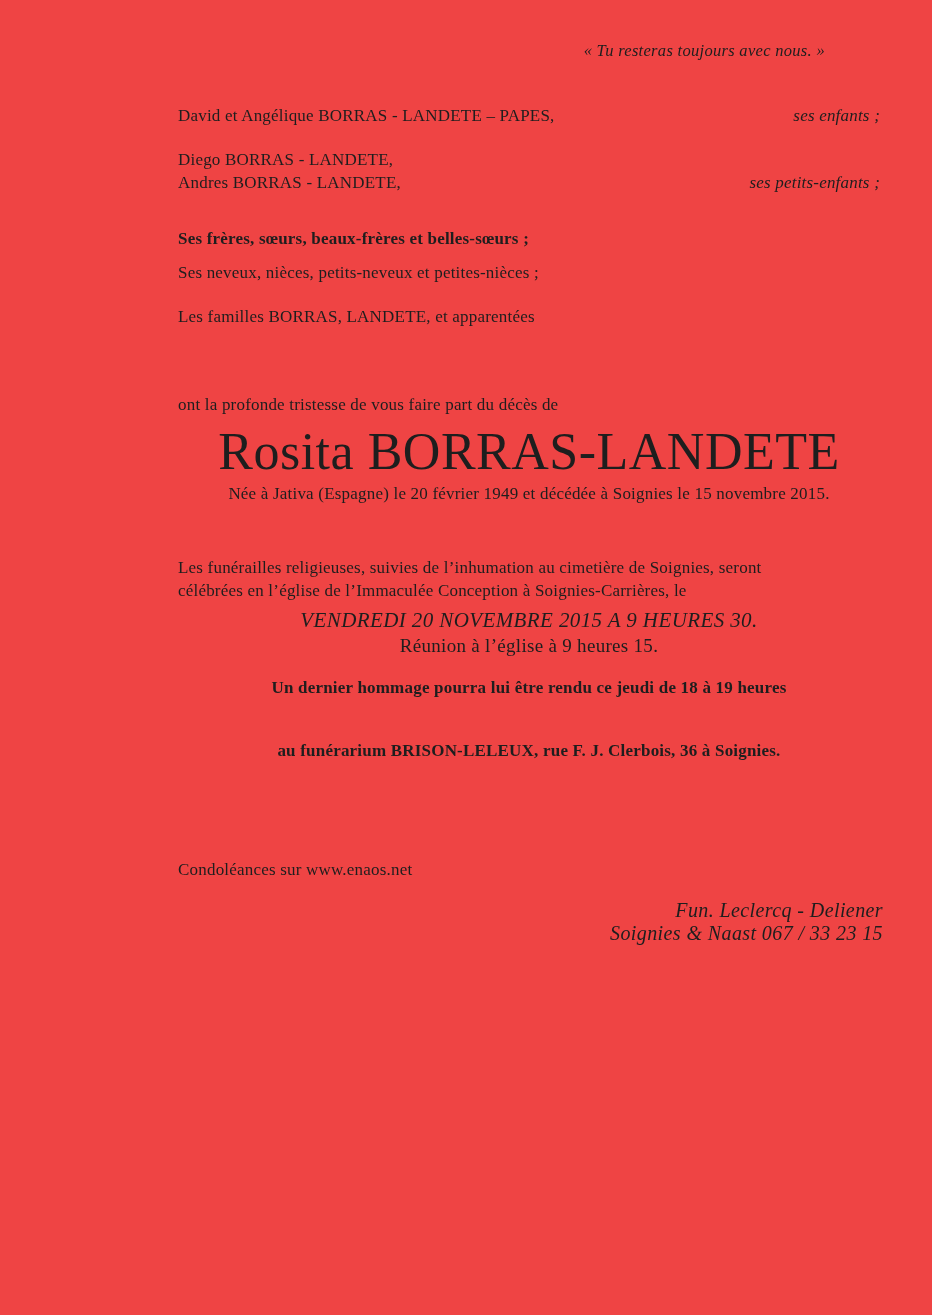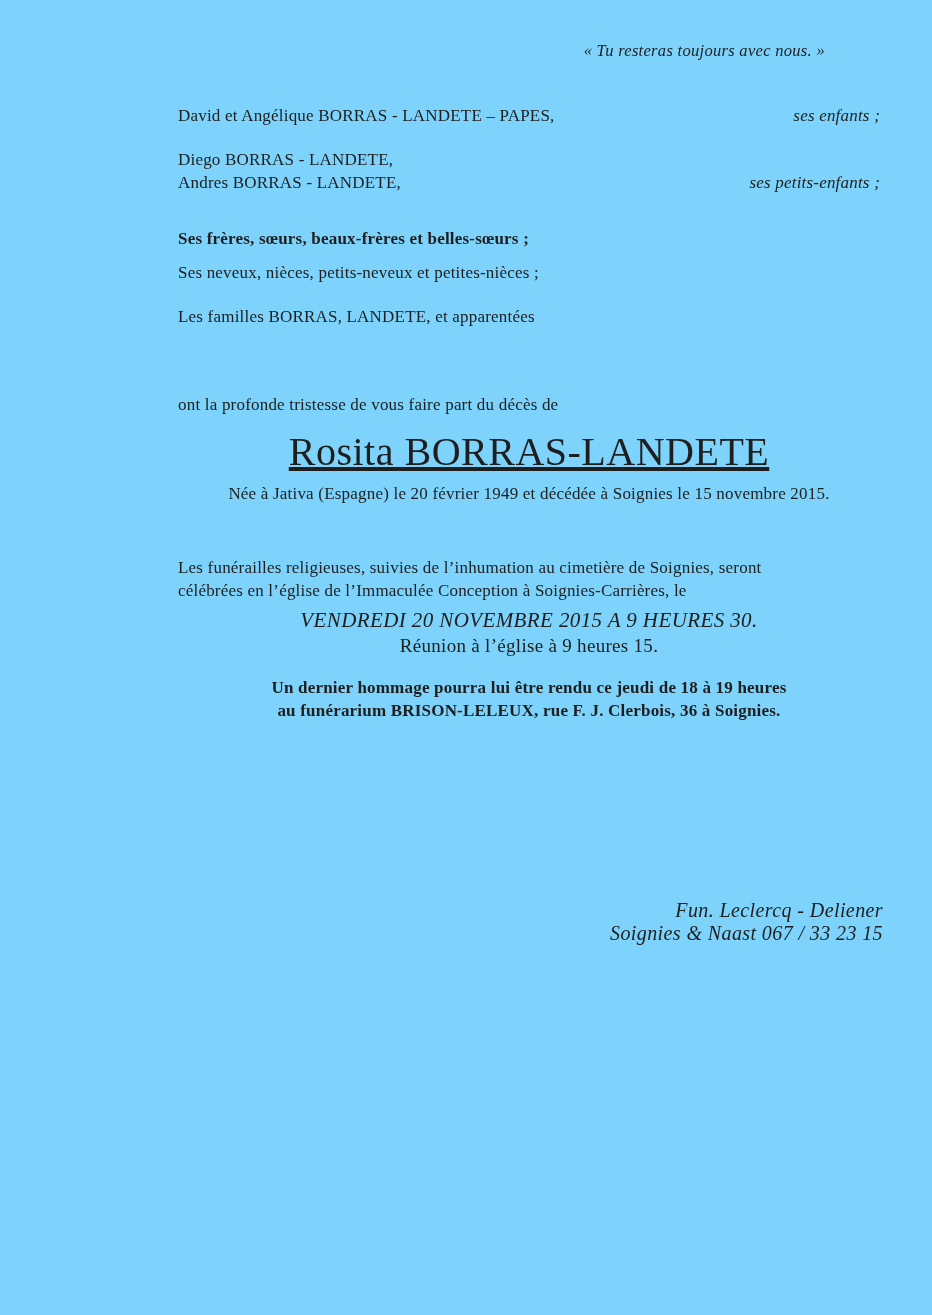--- a/index.html
+++ b/index.html
@@ -4,21 +4,21 @@
 <style>
   html, body {
     margin: 0;
     padding: 0;
     background: #ffffff;
   }
   .page {
     position: relative;
     width: 932px;
     height: 1315px;
-    background: #7dd3fc;
+    background: #ef4444;
     font-family: "Liberation Serif", serif;
     color: #1e1e1e;
     overflow: hidden;
   }
   .abs {
     position: absolute;
     left: 178px;
     right: 52px;
   }
   .body-size {
@@ -41,25 +41,24 @@
     align-items: flex-end;
   }
   .relation {
     font-style: italic;
     white-space: nowrap;
   }
   .centered {
     text-align: center;
   }
   .deceased-name {
-    font-size: 40px;
+    font-size: 52px;
     letter-spacing: 0.5px;
     line-height: 44px;
     white-space: nowrap;
-    text-decoration: underline;
   }
   .date-line {
     font-size: 21px;
     letter-spacing: 0.4px;
     white-space: nowrap;
     font-style: italic;
   }
   .meeting-line {
     font-size: 19px;
     letter-spacing: 0.3px;
@@ -115,23 +114,24 @@
     <span style="display:block;">Les funérailles religieuses, suivies de l’inhumation au cimetière de Soignies, seront</span>
     <span style="display:block;">célébrées en l’église de l’Immaculée Conception à Soignies-Carrières, le</span>
   </div>
 
   <div class="abs centered date-line" style="top:608px;">VENDREDI 20 NOVEMBRE 2015 A 9 HEURES 30.</div>
 
   <div class="abs centered meeting-line" style="top:635px;">Réunion à l’église à 9 heures 15.</div>
 
   <div class="abs body-size centered bold" style="top:676px;">
     <span style="display:block;">Un dernier hommage pourra lui être rendu ce jeudi de 18 à 19 heures</span>
-    <span style="display:block;">au funérarium BRISON-LELEUX, rue F. J. Clerbois, 36 à Soignies.</span>
+    <span style="display:block;margin-top:40px;">au funérarium BRISON-LELEUX, rue F. J. Clerbois, 36 à Soignies.</span>
   </div>
 
 
+  <div class="abs body-size" style="top:858px;">Condoléances sur www.enaos.net</div>
 
   <div class="signature">
     <span style="display:block;">Fun. Leclercq - Deliener</span>
     <span style="display:block;">Soignies &amp; Naast 067 / 33 23 15</span>
   </div>
 
 </div>
 
 </body></html>

